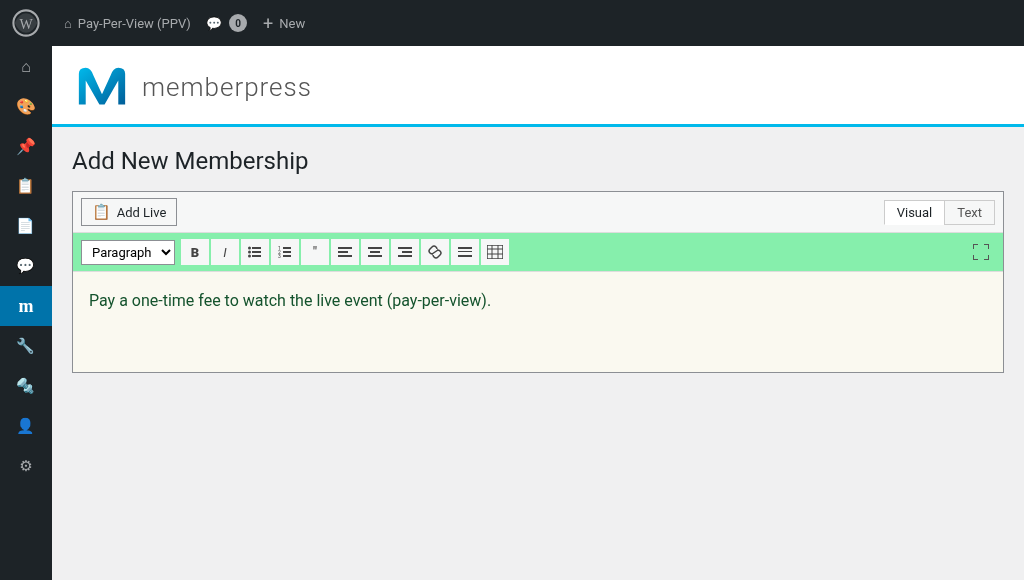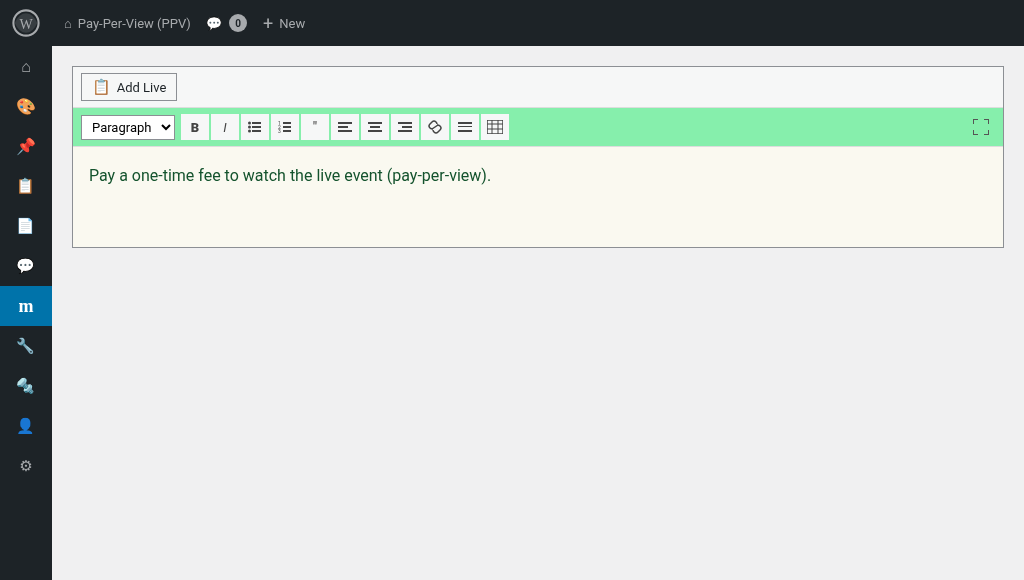--- a/index.html
+++ b/index.html
@@ -253,32 +253,54 @@
     <a class="topbar-item">
       <span>💬</span>
       <span class="badge">0</span>
     </a>
     <a class="topbar-item">
       <span style="font-size:18px;">+</span>
       <span>New</span>
     </a>
   </div>
 
+  <div class="mp-header">
+    <div class="mp-logo">
+
+      <svg class="mp-logo-svg" viewBox="0 0 70 55">
+
+        <defs>
+          <linearGradient id="mgrad" x1="0%" y1="0%" x2="100%" y2="100%">
+            <stop offset="0%" style="stop-color:#00b9eb;stop-opacity:1"></stop>
+            <stop offset="100%" style="stop-color:#005e99;stop-opacity:1"></stop>
+          </linearGradient>
+        </defs>
+
+        <path d="M8 48 L8 12 Q8 5 16 5 Q22 5 25 14 L35 36 L45 14 Q48 5 54 5 Q62 5 62 12 L62 48 L54 48 L54 20 L38 48 L32 48 L16 20 L16 48 Z" fill="url(#mgrad)"></path>
+      </svg>
+      <span class="mp-logo-text">memberpress</span>
+    </div>
+  </div>
 
   <div class="page-content">
+    <h1 class="page-title">Add New Membership</h1>
 
 
     
     <div class="editor-area">
 
       <div class="editor-toolbar-top">
         <button class="add-media-btn">
           <span style="font-size:15px;">📋</span>
           <span>Add Live</span>
         </button>
+        <div class="view-tabs">
+          <button class="view-tab active">Visual</button>
+          <button class="view-tab">Text</button>
+        </div>
       </div>
 
       <div class="editor-toolbar-format">
         <select class="format-select">
           <option>Paragraph</option>
           <option>Heading 1</option>
           <option>Heading 2</option>
           <option>Heading 3</option>
         </select>
 

